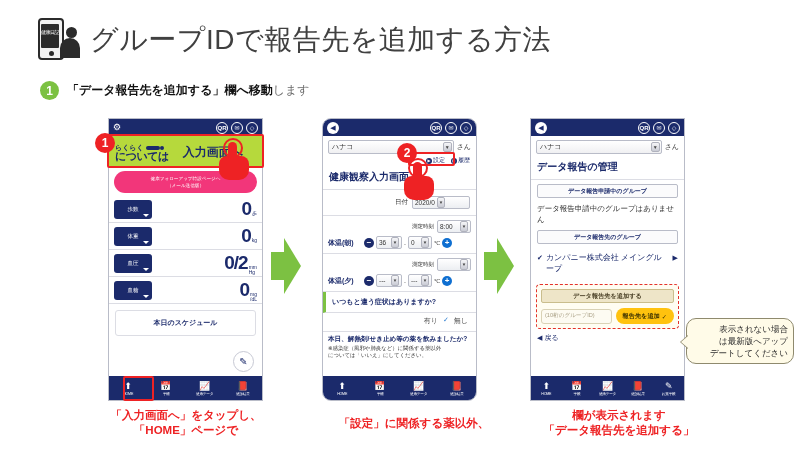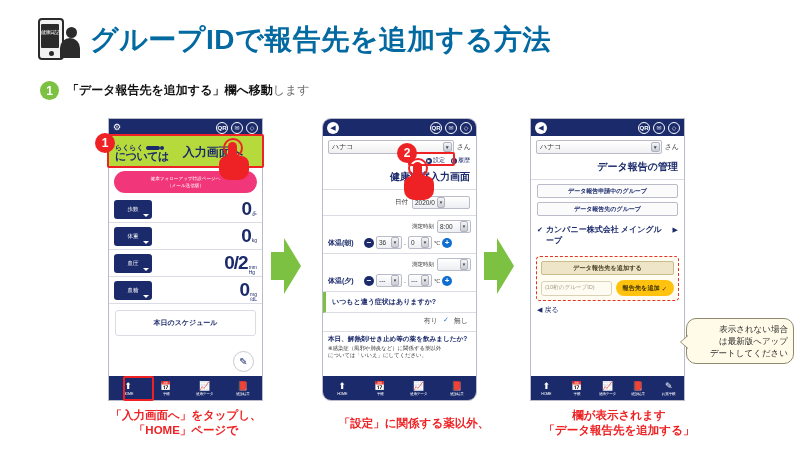--- a/index.html
+++ b/index.html
@@ -29,21 +29,21 @@
   .hi-dot { position: absolute; left: 11px; top: 33px; width: 5px; height: 5px; border-radius: 50%; background: #2b2b2b; }
   .hi-person-head {
     position: absolute; right: 1px; top: 9px; width: 11px; height: 11px;
     border-radius: 50%; background: #2b2b2b;
   }
   .hi-person-body {
     position: absolute; right: -2px; top: 20px; width: 20px; height: 20px;
     background: #2b2b2b; border-radius: 10px 10px 0 0;
   }
   .page-title {
-    font-size: 28px; font-weight: bold; color: #0369a1;
+    font-size: 28px; font-weight: normal; color: #404040;
     letter-spacing: 0.5px; white-space: nowrap;
   }
 
   
   .step-line {
     position: absolute; left: 40px; top: 81px;
     display: flex; align-items: center; gap: 8px;
   }
   .step-badge {
     width: 19px; height: 19px; border-radius: 50%;
@@ -168,21 +168,21 @@
 
   .p2-sub {
     display: flex; justify-content: flex-end; gap: 6px;
     padding: 0 6px 1px; font-size: 6px; color: #1b2a6b;
   }
   .p2-sub span { display: flex; align-items: center; gap: 1px; }
   .dotb { display:inline-block; width:6px; height:6px; border-radius:50%; background:#1b2a6b; color:#fff; font-size:4px; line-height:6px; text-align:center;}
 
   .ph-h1 {
     font-size: 10px; font-weight: bold; color: #1b2a6b;
-    padding: 4px 6px 5px; border-bottom: 1px solid #dcdde4; text-align: right;
+    padding: 4px 6px 5px; border-bottom: 1px solid #dcdde4;
   }
 
   .p2-daterow {
     display: flex; align-items: center; justify-content: flex-end;
     gap: 4px; padding: 6px 6px; border-bottom: 1px solid #dcdde4;
     font-size: 6.5px; color: #333;
   }
   .p2-field {
     height: 13px; border: 1px solid #b9bcc8; border-radius: 2px;
     background: linear-gradient(#ffffff,#eceef2);
@@ -219,21 +219,21 @@
   .p2-note b { color:#1b2a6b; font-size: 6.6px; display:block; margin-bottom:2px; }
 
   
   .p3-secbar {
     margin: 4px 6px; height: 14px; border: 1px solid #b9bcc8; border-radius: 2px;
     background: #fbfbfc; display:flex; align-items:center; justify-content:center;
     font-size: 6px; font-weight: bold; color:#1b2a6b;
   }
   .p3-text { padding: 1px 6px; font-size: 7.5px; color:#333; line-height: 11px; }
   .p3-group {
-    padding: 4px 6px; font-size: 8px; font-weight:bold; color:#1b2a6b; line-height: 11px;
+    padding: 4px 6px; font-size: 8px; font-weight:normal; color:#1b2a6b; line-height: 11px;
     display:flex; gap:3px; align-items:flex-start;
   }
   .p3-group .gico { font-size: 7px; line-height: 11px; }
   .p3-addbox {
     margin: 6px 5px 0; border: 1.6px dashed #e4322b; border-radius: 4px;
     padding: 4px; background: #fffdf2;
   }
   .p3-addtitle {
     height: 14px; border: 1px solid #c9bd8d; border-radius: 2px;
     background: #eee5c8; display:flex; align-items:center; justify-content:center;
@@ -583,20 +583,21 @@
     <div class="ph-name-field">
       <span>ハナコ</span>
       <span class="ph-name-caret">▼</span>
     </div>
     <span class="ph-san">さん</span>
   </div>
 
   <div class="ph-h1">データ報告の管理</div>
 
   <div class="p3-secbar">データ報告申請中のグループ</div>
+  <div class="p3-text">データ報告申請中のグループはありません</div>
   <div class="p3-secbar">データ報告先のグループ</div>
   <div class="p3-group">
     <span class="gico">✔</span>
     <span>カンパニー株式会社 メイングループ</span>
     <span class="gico" style="margin-left:auto">▶</span>
   </div>
 
   <div class="p3-addbox">
     <div class="p3-addtitle">データ報告先を追加する</div>
     <div class="p3-addrow">

